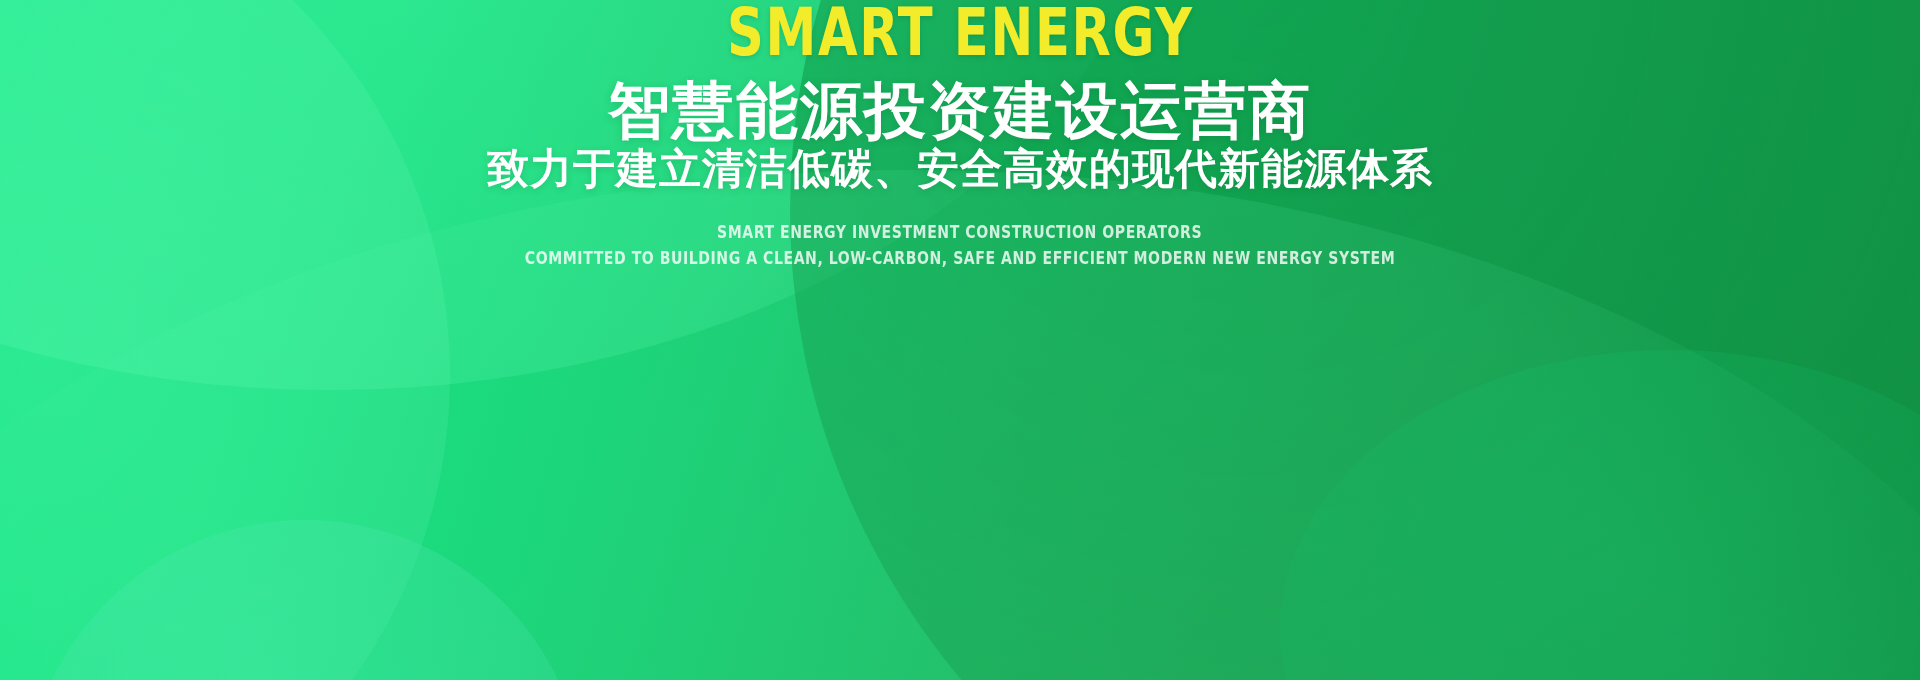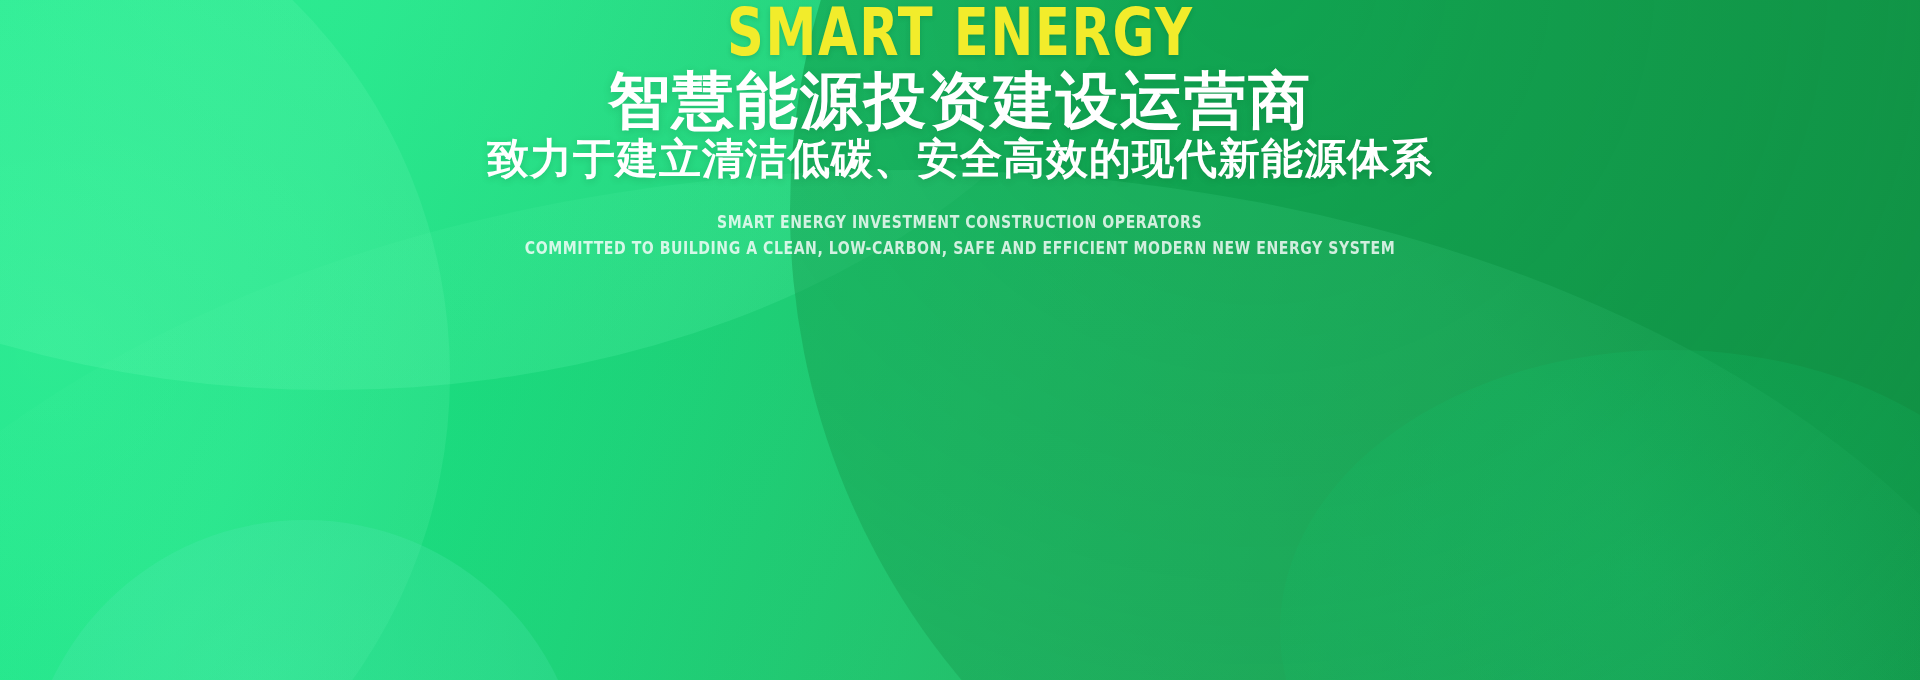--- a/index.html
+++ b/index.html
@@ -126,20 +126,21 @@
     line-height: 1.0;
     letter-spacing: 2px;
     color: #F2EC2B;
     transform: scaleX(0.86);
     transform-origin: center center;
     white-space: nowrap;
     text-shadow: 0 2px 6px rgba(0,70,30,0.18);
   }
 
   #headline-cn {
+    margin-top: 10px;
     font-family: "DejaVu Sans", "Liberation Sans", sans-serif;
     font-weight: 700;
     font-size: 62px;
     line-height: 1.12;
     letter-spacing: 2px;
     color: #FFFFFF;
     white-space: nowrap;
     text-shadow: 0 2px 8px rgba(0,80,35,0.20);
   }
 

